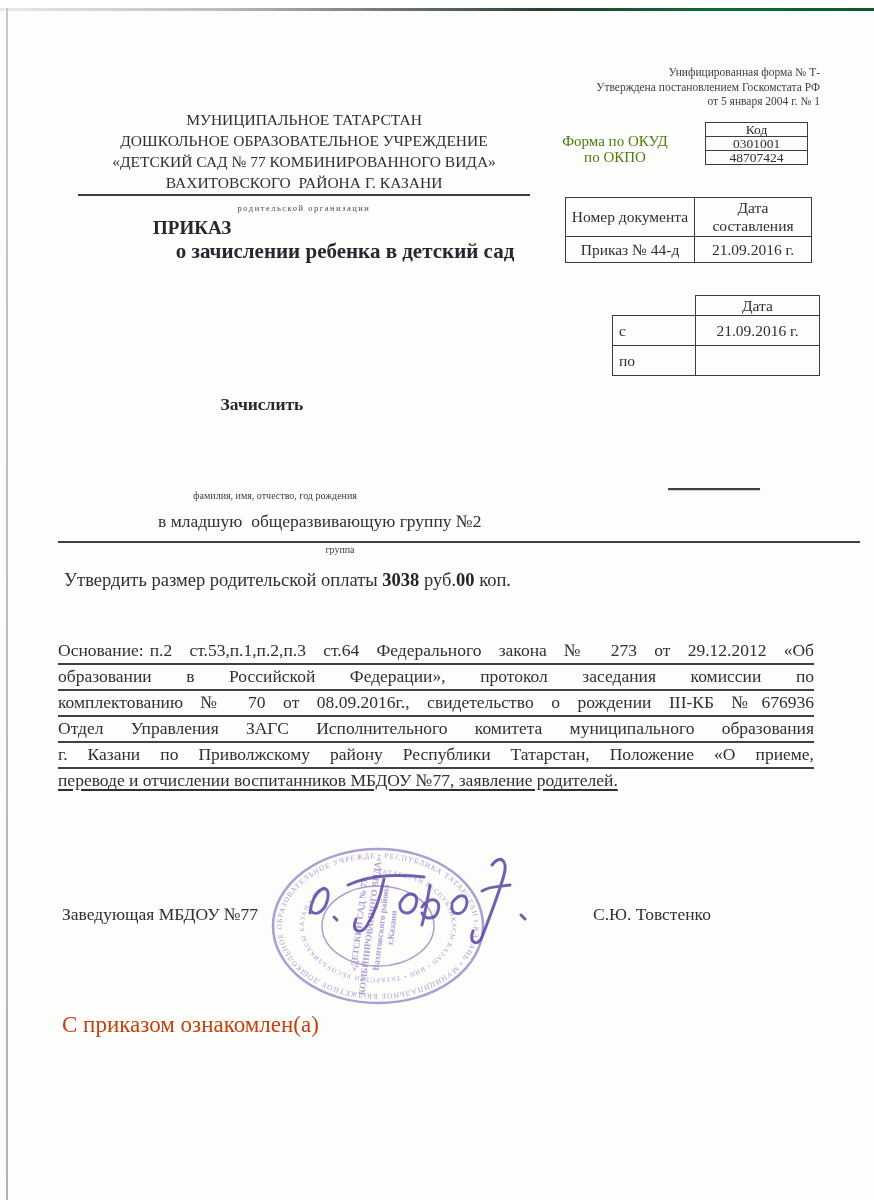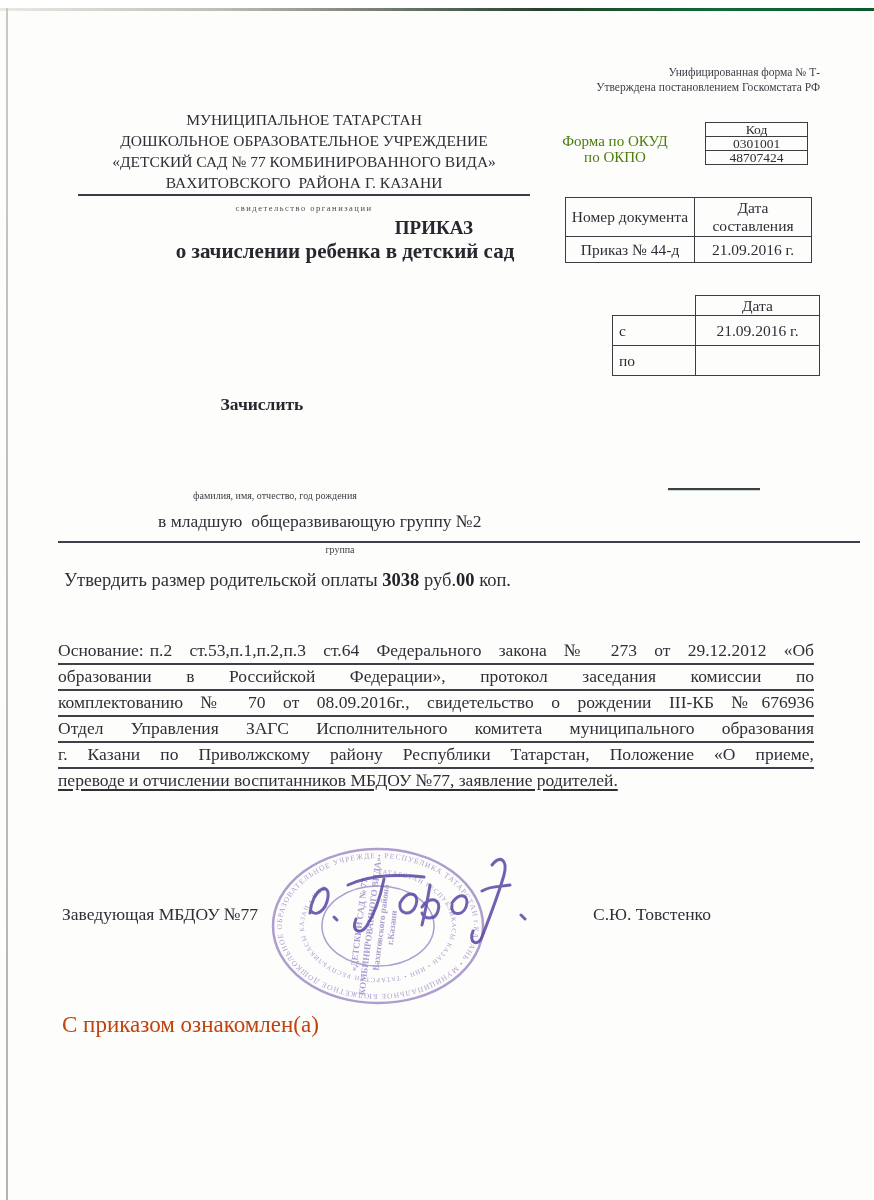--- a/index.html
+++ b/index.html
@@ -30,21 +30,21 @@
   .code-table{left:705px;top:114px;width:103px;font-size:13.5px;}
   .code-table td{height:13px;line-height:13px;font-family:Liberation Serif, serif;}
 
   .doc-table{left:565px;top:189px;font-size:15.5px;}
   .doc-table td{border-width:2px;}
   .doc-table .hdr{height:38px;line-height:18px;}
   .doc-table .c1{width:124px;}
   .doc-table .c2{width:112px;}
   .doc-table .val{height:25px;}
 
-  .title{left:153px;top:209px;width:320px;text-align:right;font-weight:bold;font-size:19px;color:#26272f;}
+  .title{left:153px;top:209px;width:320px;text-align:left;font-weight:bold;font-size:19px;color:#26272f;}
   .subtitle{left:155px;top:231px;width:380px;text-align:center;font-weight:bold;font-size:21px;color:#26272f;}
 
   .date-table{left:612px;top:287px;font-size:15.5px;}
   .date-table td{border-width:2px;}
   .date-table .lc{width:74px;text-align:left;padding-left:6px;}
   .date-table .rc{width:119px;}
   .date-table .h{height:19px;}
   .date-table .r{height:29px;}
   .date-table td.blank{border:none;}
 
@@ -79,28 +79,29 @@
 </head>
 <body>
 
 <div class="page">
   <div class="abs edge-top"></div>
   <div class="abs edge-left"></div>
 
   <div class="abs form-note">
     <div>Унифицированная форма № Т-</div>
     <div>Утверждена постановлением Госкомстата РФ</div>
+    <div>от 5 января 2004 г. № 1</div>
   </div>
 
   <div class="abs org">
     <div>МУНИЦИПАЛЬНОЕ ТАТАРСТАН</div>
     <div>ДОШКОЛЬНОЕ ОБРАЗОВАТЕЛЬНОЕ УЧРЕЖДЕНИЕ</div>
     <div>«ДЕТСКИЙ САД № 77 КОМБИНИРОВАННОГО ВИДА»</div>
     <div class="org-line4 pre">ВАХИТОВСКОГО  РАЙОНА Г. КАЗАНИ</div>
-    <div class="org-caption">свидетельство организации</div>
+    <div class="org-caption">родительской организации</div>
   </div>
 
   <div class="abs okud-labels">
     <div>Форма по ОКУД</div>
     <div>по ОКПО</div>
   </div>
 
   <table class="abs scan code-table">
     <tbody>
         <tr>

